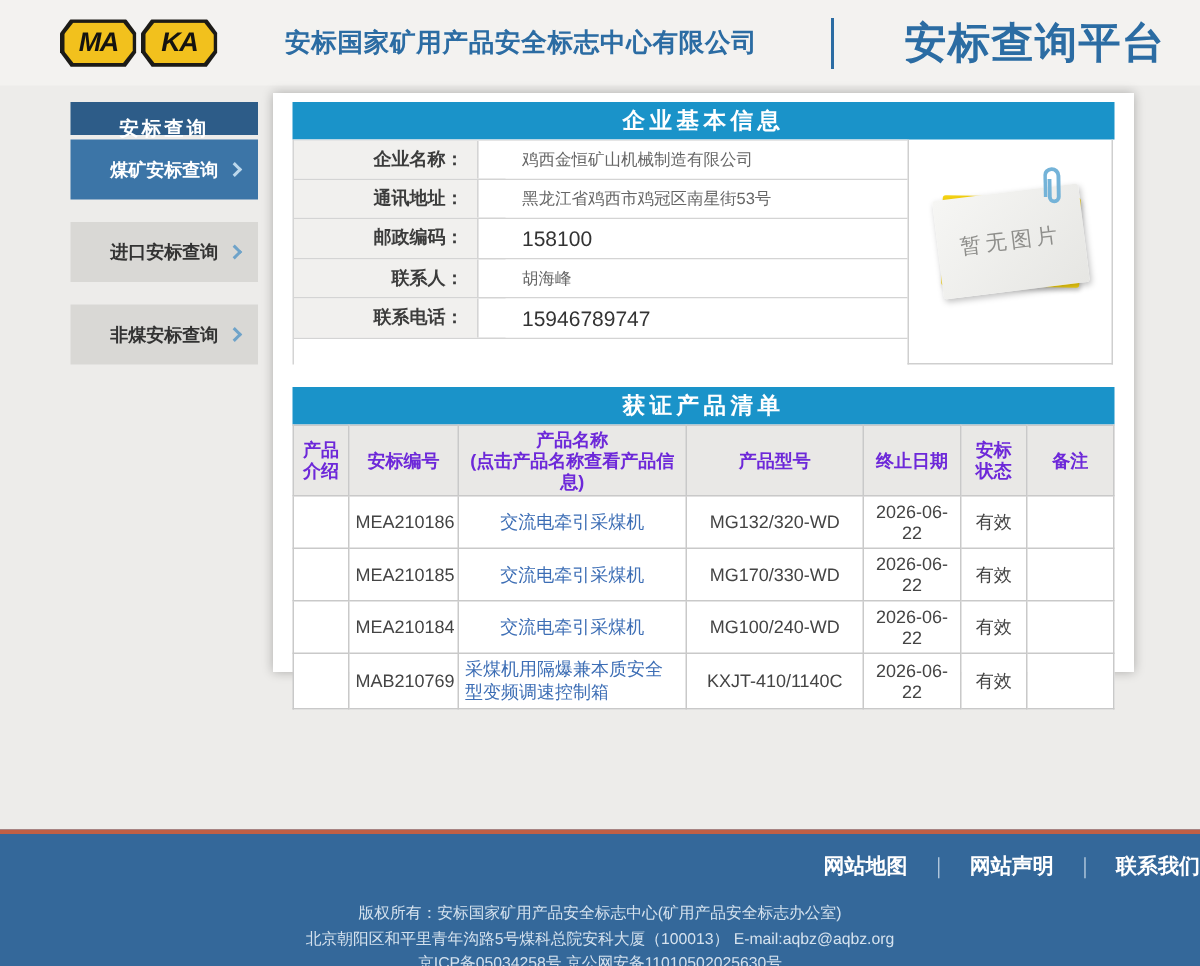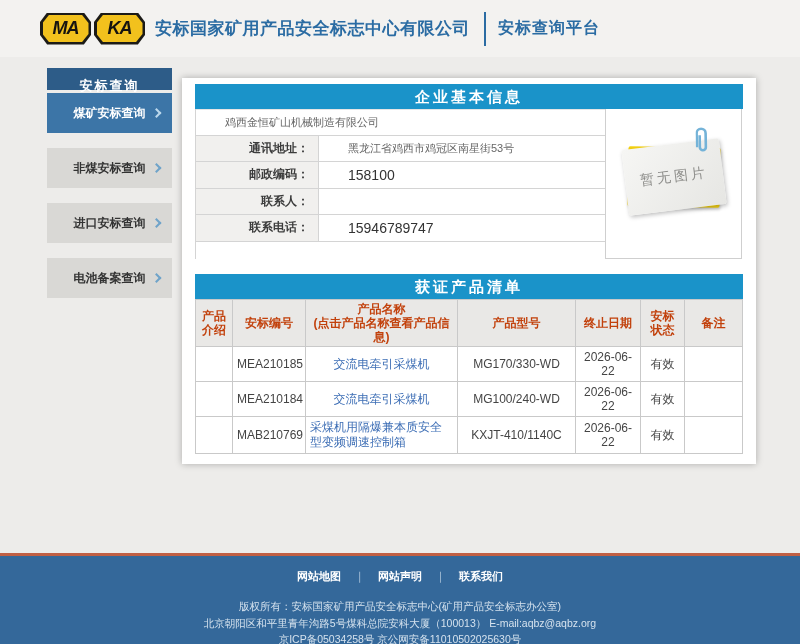--- a/index.html
+++ b/index.html
@@ -5,37 +5,38 @@
   * { box-sizing: border-box; margin: 0; padding: 0; }
   html,body { width:800px; height:644px; }
   body {
     font-family:"Liberation Sans","DejaVu Sans",sans-serif;
     background:#edecea; position:relative; overflow:hidden;
   }
   
   .header{
     height:57px; background:#f3f2f0; display:flex; align-items:center;
     padding-left:40px;
+    gap:35px;
   }
   .logo{ display:flex; gap:3px; cursor:pointer; }
   .badge{
     display:inline-block; background:#1c1b17; padding:2.5px;
     clip-path:polygon(14% 0,86% 0,100% 30%,100% 70%,86% 100%,14% 100%,0 70%,0 30%);
   }
   .badge i{
     display:flex; align-items:center; justify-content:center;
     width:46px; height:27px; background:#f2c11d; color:#151310;
     font-style:italic; font-weight:900; font-size:18px; letter-spacing:-1px;
     clip-path:polygon(14% 0,86% 0,100% 30%,100% 70%,86% 100%,14% 100%,0 70%,0 30%);
   }
   .org{ margin-left:10px;font-family:Liberation Mono, monospace; }
   .org-cn{ color:#2b6ca3; font-size:17px; font-weight:bold; letter-spacing:0.5px; }
   .org-en{ color:#2b6ca3; font-size:9px; font-weight:bold; margin-top:1px; }
   .vbar{ width:2px; height:34px; background:#2b6ca3; margin:0 12px 0 14px; }
-  .platform{ color:#2b6ca3; font-size:16px; font-weight:bold; letter-spacing:1px; }
+  .platform{ color:#2b6ca3; font-size:28px; font-weight:bold; letter-spacing:1px; }
 
   
   .main{ position:relative; height:496px; }
 
   
   .sidebar{ position:absolute; left:47px; top:11px; width:125px; }
   .sidebar-title{
     background:#2d5c88; color:#fff; font-size:13px; font-weight:bold;
     height:22px; line-height:36px; text-align:center; letter-spacing:2px;
     margin-bottom:3px;
@@ -48,21 +49,21 @@
   .side-item.active{ background:#3c75a7; color:#fff; }
   .chev{
     position:absolute; right:12px; top:50%; width:7px; height:7px;
     border-right:2px solid #6fa3c9; border-bottom:2px solid #6fa3c9;
     transform:translateY(-50%) rotate(-45deg);
   }
   .side-item.active .chev{ border-color:#bcd8ec; }
 
   
   .panel{
-    position:absolute; left:182px; top:21px; width:574px; height:386px;
+    position:absolute; left:182px; top:5px; width:574px; height:386px;
     background:#fff; box-shadow:0 0 7px rgba(0,0,0,0.28); padding:6px 13px 0 13px;
   }
   .sec-header{
     background:#1a93c9; color:#fff; text-align:center; font-weight:bold;
     font-size:15px; height:25px; line-height:25px; letter-spacing:3px;
   }
   .info-flex{ display:flex; }
   .info-table{ width:410px; border-left:1px solid #d4d4d4; }
   .info-row{ display:flex; border-bottom:1px solid #d4d4d4; height:26.5px; }
   .info-row:first-child{ border-top:1px solid #e5e5e5; }
@@ -88,34 +89,34 @@
     display:flex; align-items:center; justify-content:center;
     color:#8e8e8b; font-size:14px; letter-spacing:3px; font-family:"Liberation Serif","DejaVu Serif",serif;
   }
   .clip{ position:absolute; right:6px; top:-16px; transform:rotate(6deg); }
 
   
   .prod-gap{ height:15px; }
   table.prod{ width:547px; border-collapse:collapse; table-layout:fixed; margin-top:0; }
   table.prod th, table.prod td{ border:1px solid #c9c9c9; font-size:12px; }
   table.prod th{
-    background:#e9e8e6; color:#c2410c; font-weight:bold; height:31px;
+    background:#e9e8e6; color:#6d28d9; font-weight:bold; height:31px;
     white-space:pre-line; line-height:14px; padding:2px 1px;
   }
   table.prod td{ height:23px; text-align:center; color:#444; padding:3px 4px; background:#fff; }
   td.cell-name{ text-align:left; padding-left:10px; }
   td.cell-model{ text-align:left; padding-left:9px; color:#444; }
   .plink{ color:#3d6eb5; cursor:pointer; line-height:15px; display:inline-block; text-align:left; }
 
   
   .footer{
     position:absolute; left:0; top:553px; width:800px; height:91px;
     background:#34689a; border-top:3px solid #c05f44; text-align:center;
   }
-  .f-links{ margin-top:13px; font-size:11px; color:#e8f0f7; }
+  .f-links{ margin-top:13px; font-size:14px; color:#e8f0f7;text-align:right; }
   .f-links span.link{ color:#fff; cursor:pointer; font-weight:bold; }
   .f-links span.sep{ margin:0 10px; color:#bcd0e2; }
   .f-copy{ margin-top:14px; font-size:10.5px; color:#d5e2ee; line-height:16.5px; }
 </style>
 </head>
 <body>
 
 <div class="header">
   <div class="logo">
     <span class="badge">
@@ -134,51 +135,49 @@
 
 <div class="main">
 
   <div class="sidebar">
     <div class="sidebar-title">安标查询</div>
     <div class="side-item active">
       <span>煤矿安标查询</span>
       <span class="chev"></span>
     </div>
     <div class="side-item">
-      <span>非煤安标查询</span>
-      <span class="chev"></span>
-    </div>
-    <div class="side-item">
       <span>进口安标查询</span>
       <span class="chev"></span>
     </div>
     <div class="side-item">
-      <span>电池备案查询</span>
+      <span>非煤安标查询</span>
       <span class="chev"></span>
     </div>
   </div>
 
   <div class="panel">
 
     <div class="sec-header">企业基本信息</div>
     <div class="info-flex">
       <div class="info-table">
         <div class="info-row">
+          <div class="info-label">企业名称：</div>
           <div class="info-value">鸡西金恒矿山机械制造有限公司</div>
         </div>
         <div class="info-row">
           <div class="info-label">通讯地址：</div>
           <div class="info-value">黑龙江省鸡西市鸡冠区南星街53号</div>
         </div>
         <div class="info-row">
           <div class="info-label">邮政编码：</div>
           <div class="info-value big">158100</div>
         </div>
         <div class="info-row">
           <div class="info-label">联系人：</div>
+          <div class="info-value">胡海峰</div>
         </div>
         <div class="info-row">
           <div class="info-label">联系电话：</div>
           <div class="info-value big">15946789747</div>
         </div>
       </div>
       <div class="img-box">
         <div class="card-wrap">
           <div class="card-yellow"></div>
           <div class="card-front">
@@ -214,20 +213,29 @@
           <th>产品型号</th>
           <th>终止日期</th>
           <th>安标
 状态</th>
           <th>备注</th>
         </tr>
       </thead>
       <tbody>
         <tr>
           <td></td>
+          <td>MEA210186</td>
+          <td class="cell-name"><span class="plink">交流电牵引采煤机</span></td>
+          <td class="cell-model">MG132/320-WD</td>
+          <td>2026-06-22</td>
+          <td>有效</td>
+          <td></td>
+        </tr>
+        <tr>
+          <td></td>
           <td>MEA210185</td>
           <td class="cell-name"><span class="plink">交流电牵引采煤机</span></td>
           <td class="cell-model">MG170/330-WD</td>
           <td>2026-06-22</td>
           <td>有效</td>
           <td></td>
         </tr>
         <tr>
           <td></td>
           <td>MEA210184</td>

